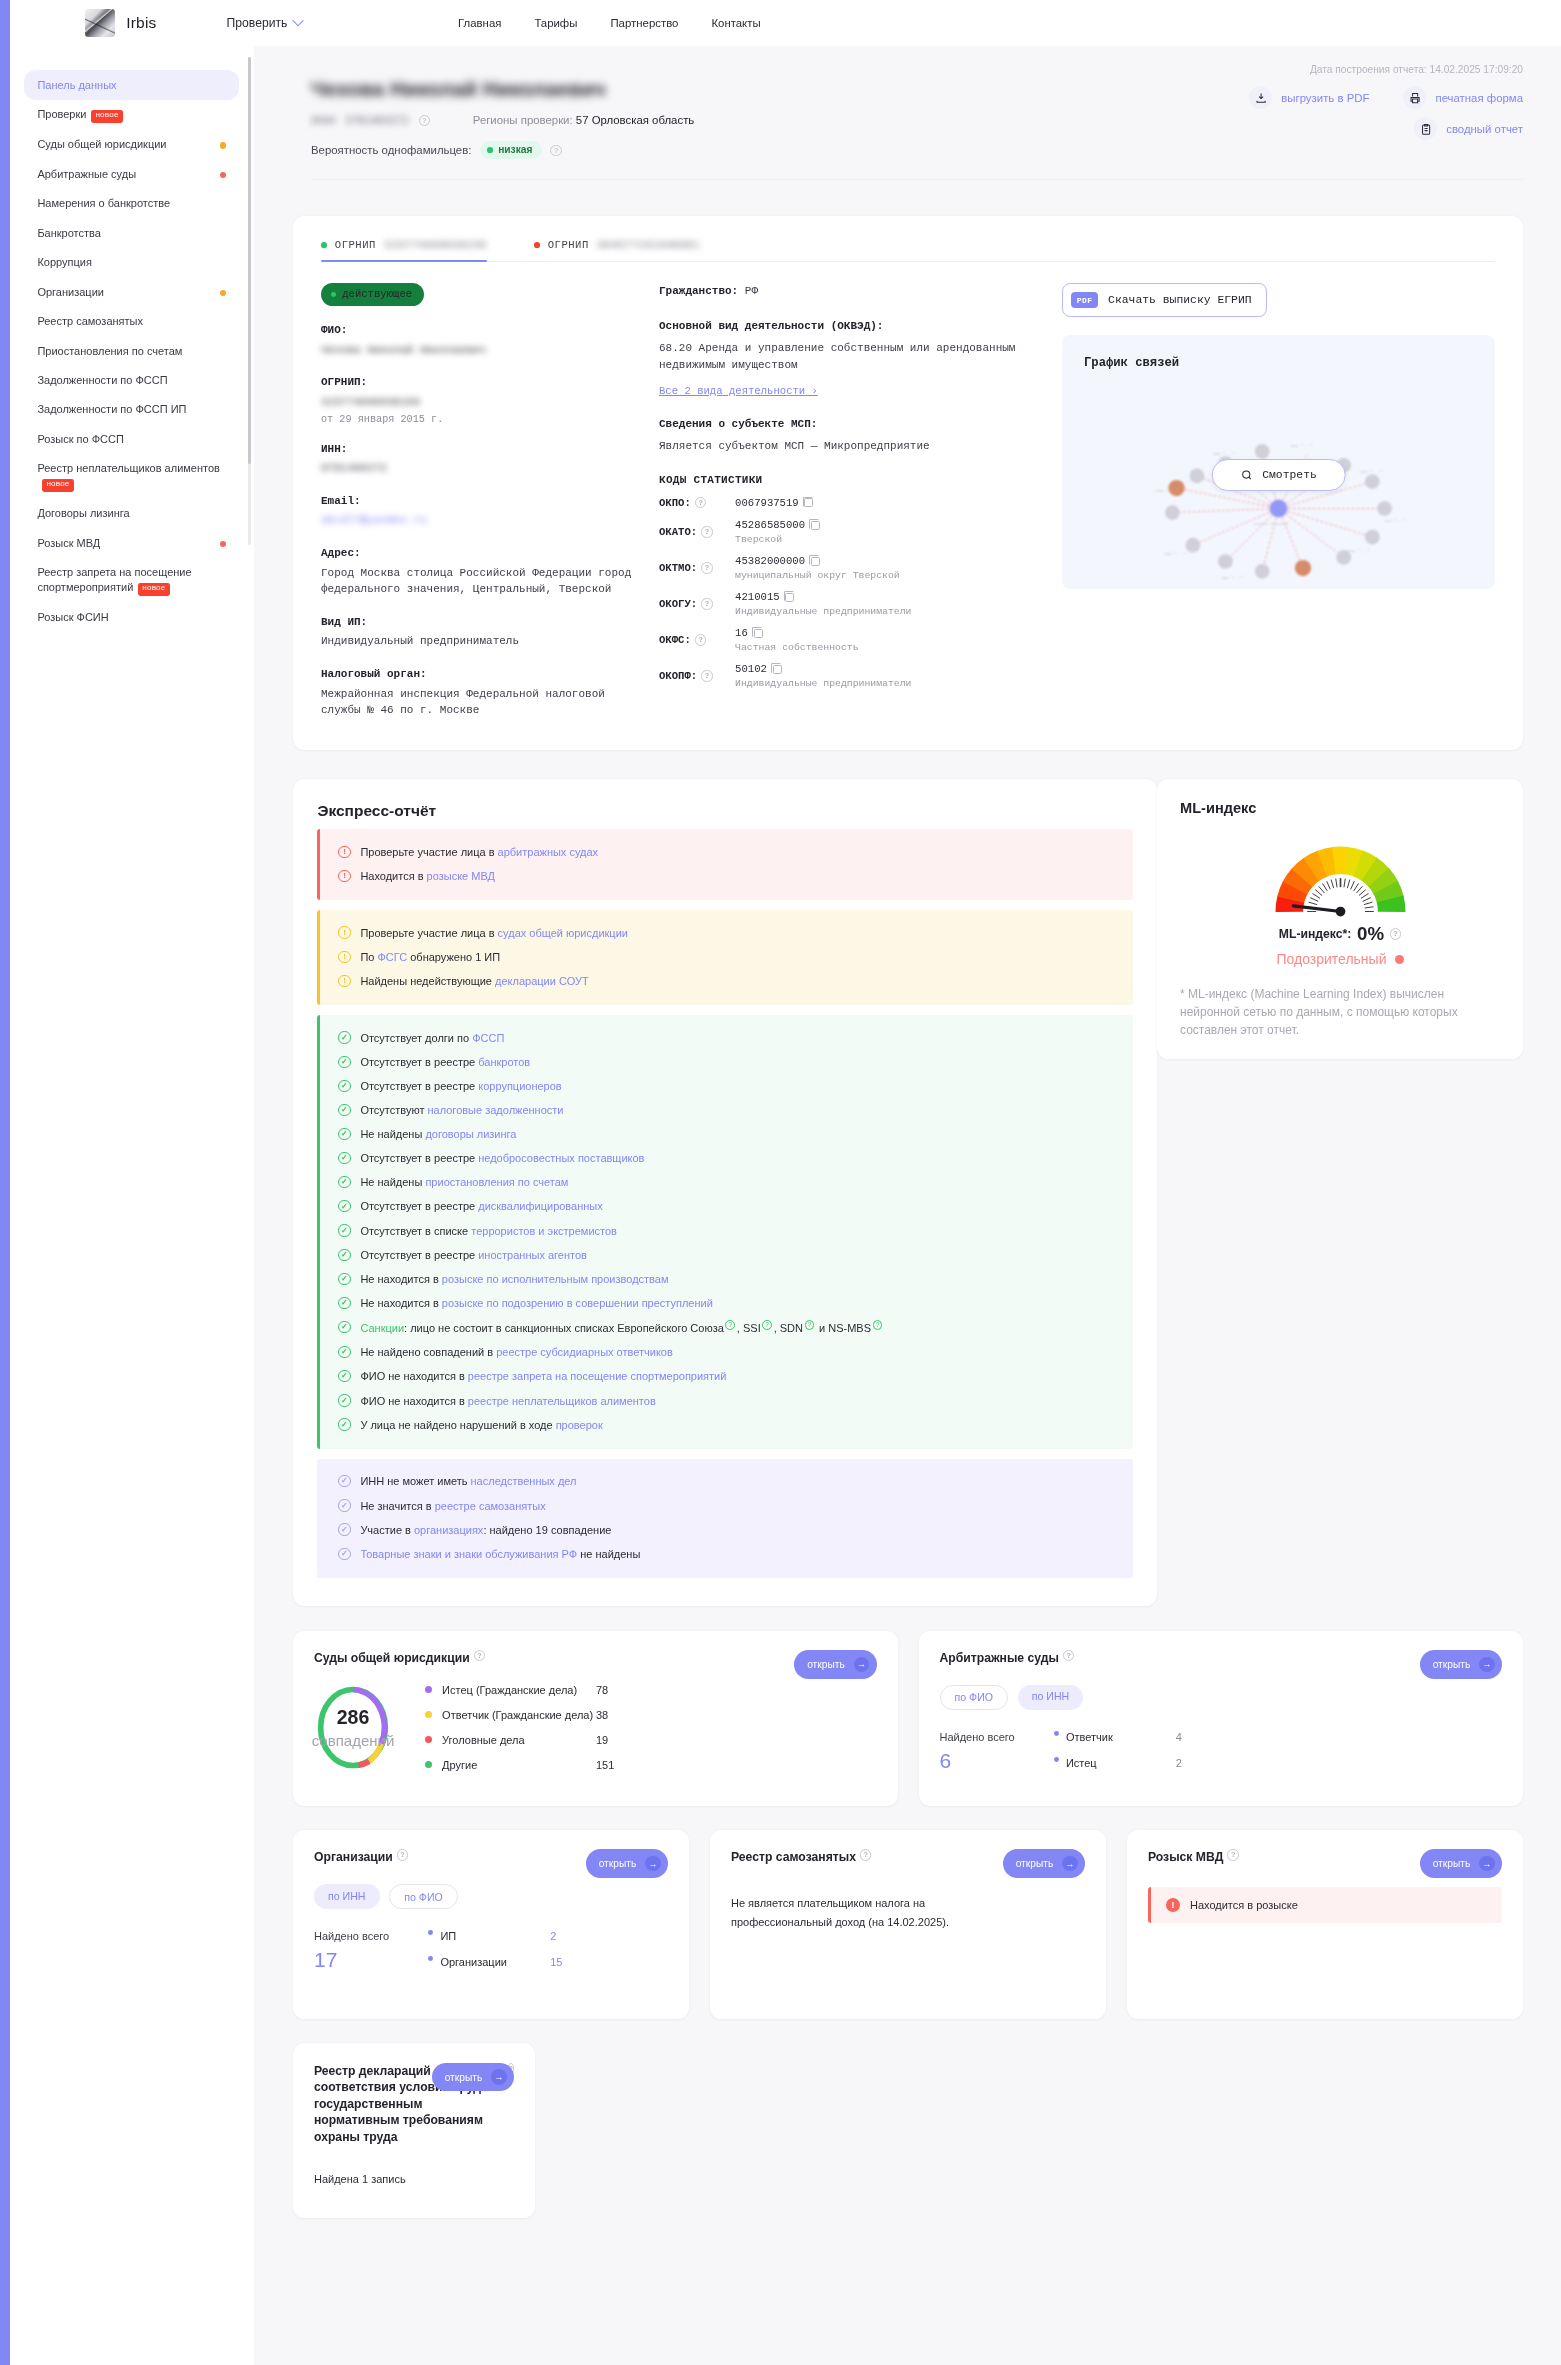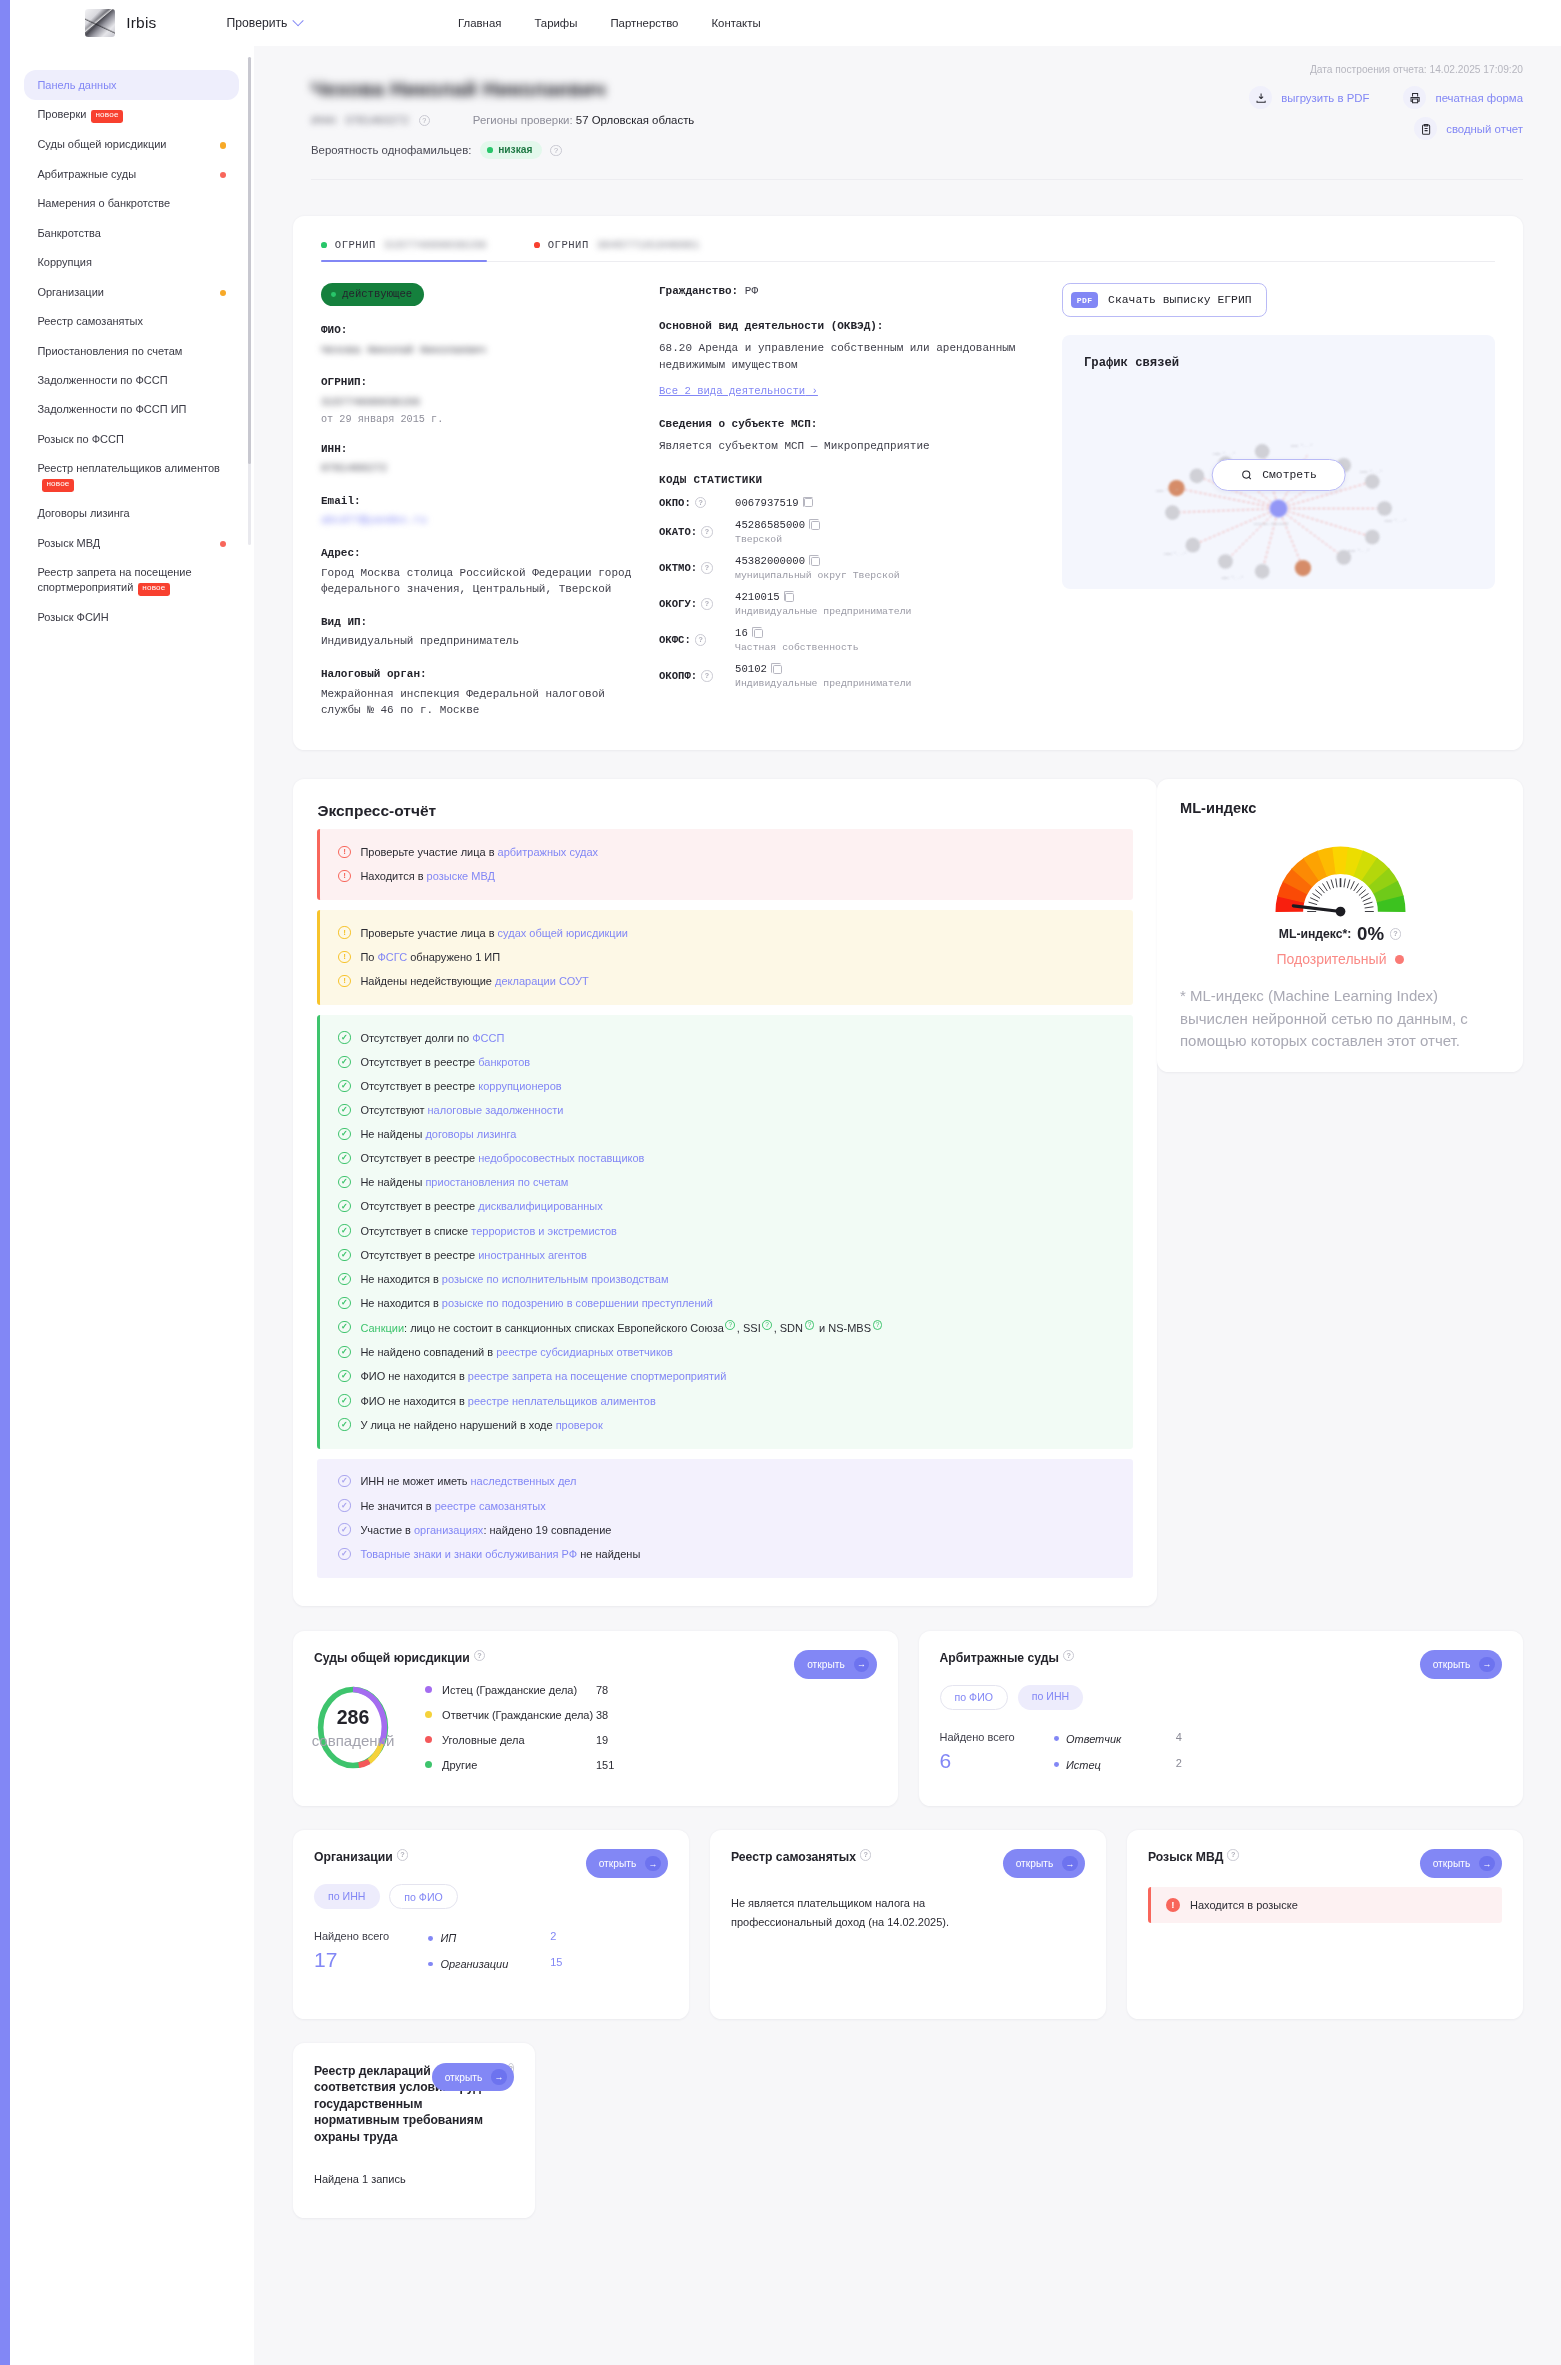--- a/index.html
+++ b/index.html
@@ -162,21 +162,21 @@
   .sup { display:inline-flex; width:9.8px; height:9.8px; border-radius:50%; border:0.8px solid #3ec46d; color:#3ec46d; font-size:6.5px; align-items:center; justify-content:center; vertical-align:4.9px; margin:0 1.6px; }
 
   
   .ml { padding:21px 23px 19.5px 23px; }
   .ml h3 { font-size:14.6px; font-weight:700; color:#23232b; }
   .gauge-wrap { display:flex; justify-content:center; margin-top:11.4px; }
   .ml-val { text-align:center; margin-top:4.9px; font-size:12.2px; font-weight:700; color:#23232b; display:flex; align-items:center; justify-content:center; gap:5.7px; }
   .ml-val .pct { font-size:18.7px; }
   .ml-state { text-align:center; margin-top:6.5px; color:#fa8a86; font-size:14px; display:flex; align-items:center; justify-content:center; gap:8.1px; }
   .ml-state .d { width:9px; height:9px; border-radius:50%; background:#fa7a75; }
-  .ml-note { margin-top:18px; font-size:15px; color:#a9a9b4; line-height:1.5; }
+  .ml-note { margin-top:18px; font-size:12px; color:#a9a9b4; line-height:1.5; }
 
   
   .cards-row { display:grid; gap:21px; margin-top:24.4px; }
   .r2 { grid-template-columns: 1fr 1fr; }
   .r3 { grid-template-columns: 1fr 1fr 1fr; }
   .r1 { grid-template-columns: 242px 1fr; }
   .rcard { padding:19.5px 21px 21px 21px; min-height:175px; position:relative; }
   .rcard.tall { min-height:189px; }
   .rcard h4 { font-size:12.2px; font-weight:700; color:#23232b; display:inline-flex; align-items:flex-start; gap:4.1px; line-height:1.35; max-width:268px; }
   .open-btn {
@@ -185,21 +185,21 @@
   }
   .open-btn .arr { width:15.5px; height:15.5px; border-radius:50%; background:#6d73ef; display:flex; align-items:center; justify-content:center; font-size:9px; }
   .chips { display:flex; gap:9.8px; margin-top:18px; }
   .chip { padding:5.7px 14px; border-radius:14.6px; font-size:10.6px; color:#8287f5; cursor:pointer; }
   .chip.on { background:#edecfc; }
   .chip.off { background:#fff; border:0.8px solid #e4e4ef; }
   .found { margin-top:21px; display:flex; gap:39px; }
   .found .lbl { font-size:11px; color:#3d3d48; }
   .found .big { font-size:21px; color:#8287f5; margin-top:5.7px; }
   .kv { display:grid; grid-template-columns: 122px 33px; row-gap:9.8px; font-size:11px; color:#2b2b33; }
-  .kv .bl { display:flex; align-items:center; gap:7.3px;font-style:italic; }
+  .kv .bl { display:flex; align-items:flex-start; gap:7.3px; }
   .kv .bl .d { width:4.9px; height:4.9px; border-radius:50%; background:#8287f5; }
   .kv .nm { color:#8a8a96; }
   .kv .nm.v { color:#8287f5; }
   .legend { display:grid; grid-template-columns: 171px 41px; row-gap:13px; font-size:11px; color:#2b2b33; }
   .legend .it { display:flex; align-items:center; gap:9.8px; }
   .legend .d { width:7.3px; height:7.3px; border-radius:50%; }
   .donut-wrap { display:flex; gap:33px; align-items:center; margin-top:16.3px; }
   .donut { position:relative; width:78px; height:89px; }
   .donut .ctr { position:absolute; inset:0; display:flex; flex-direction:column; align-items:center; justify-content:center; }
   .donut .ctr .n { font-size:19.5px; font-weight:700; color:#23232b; }

